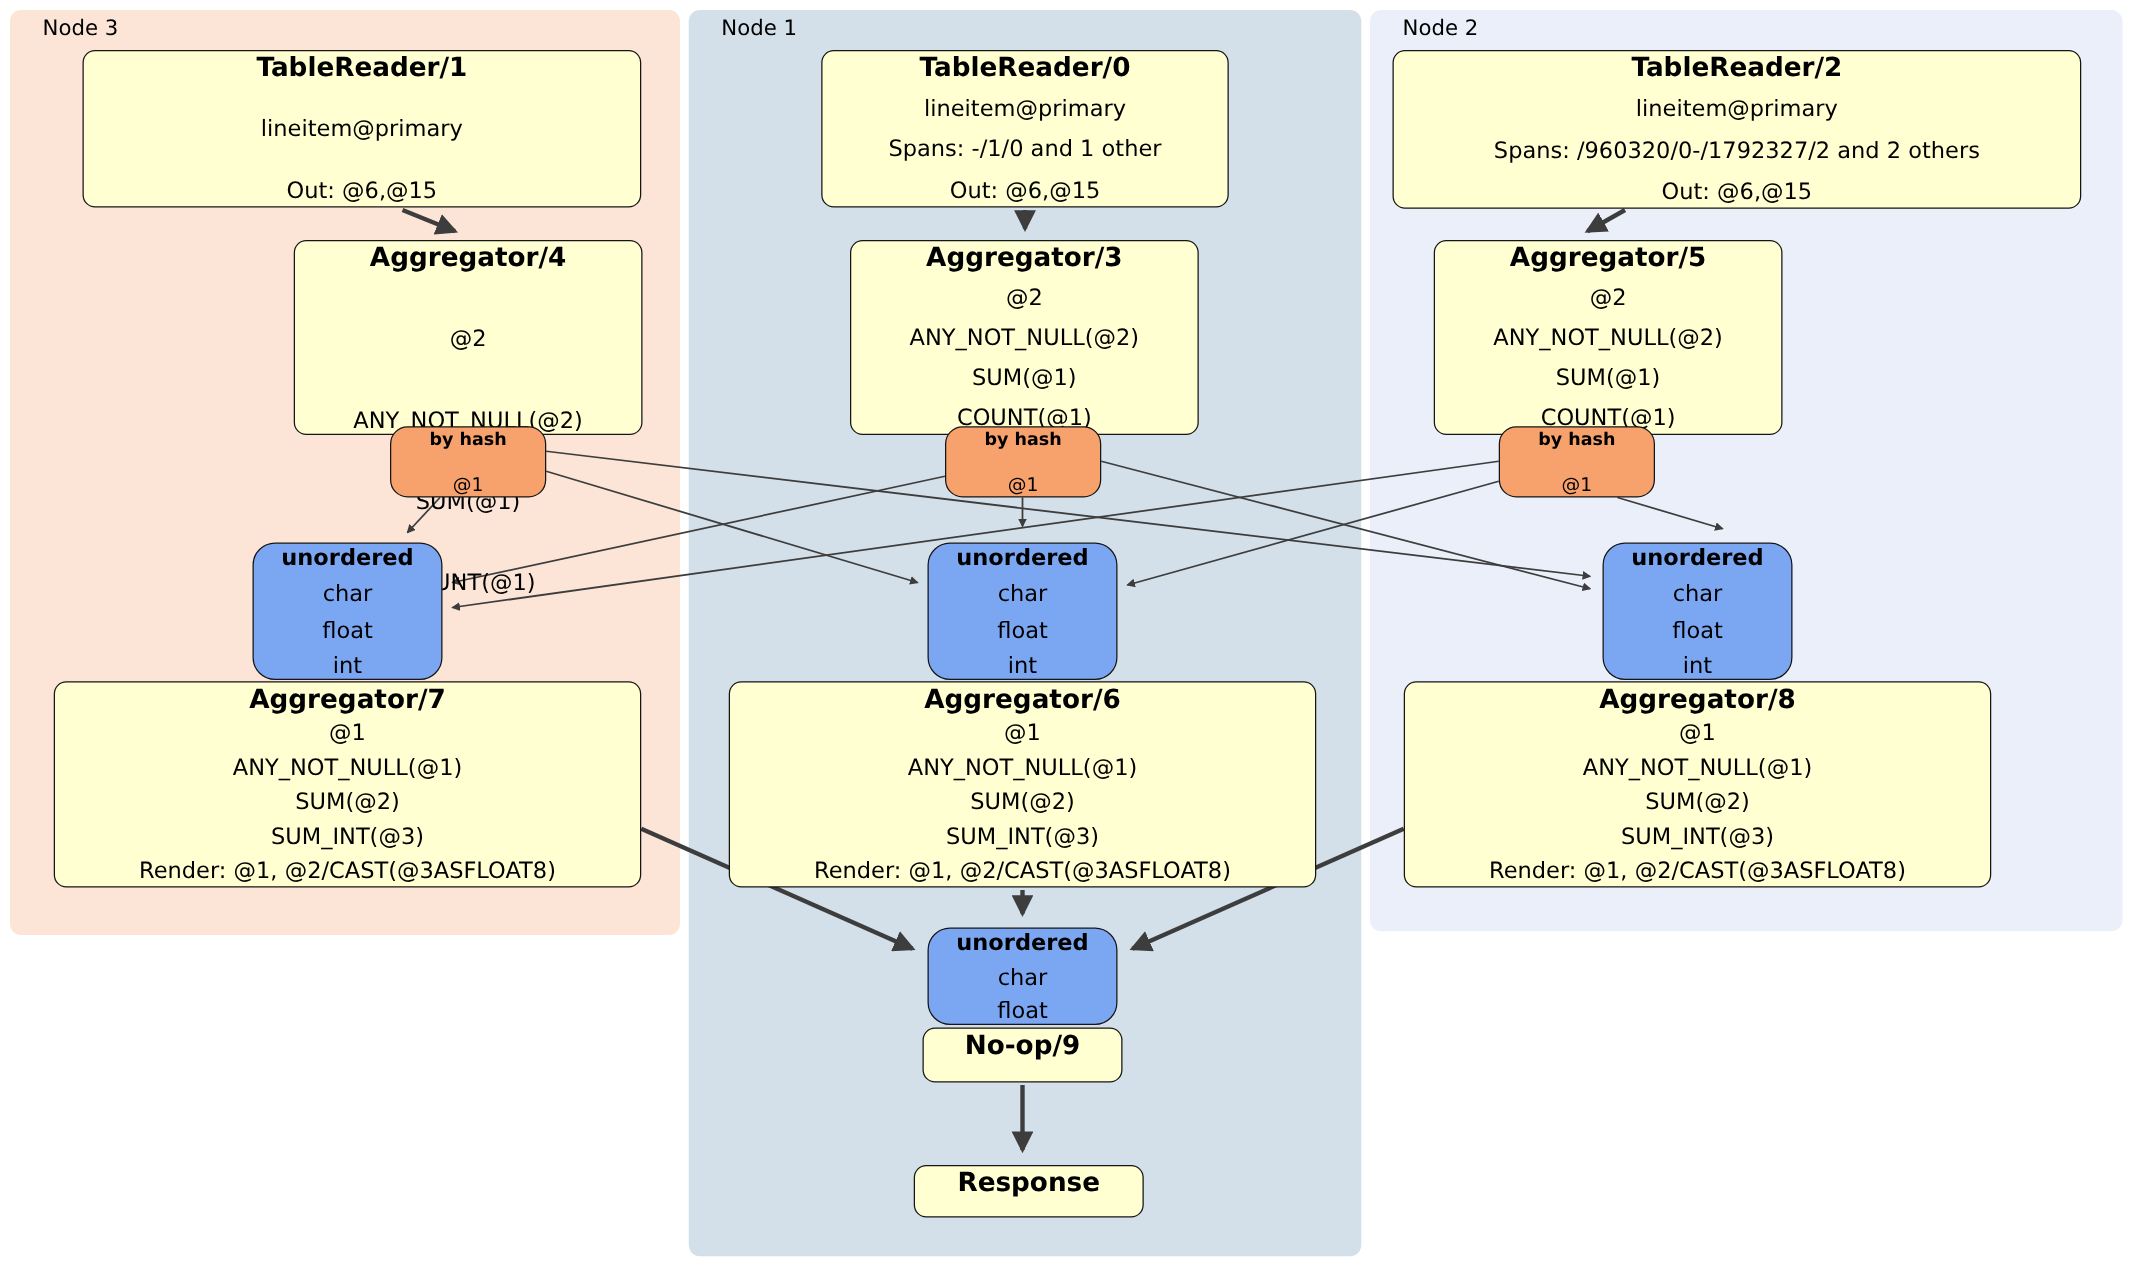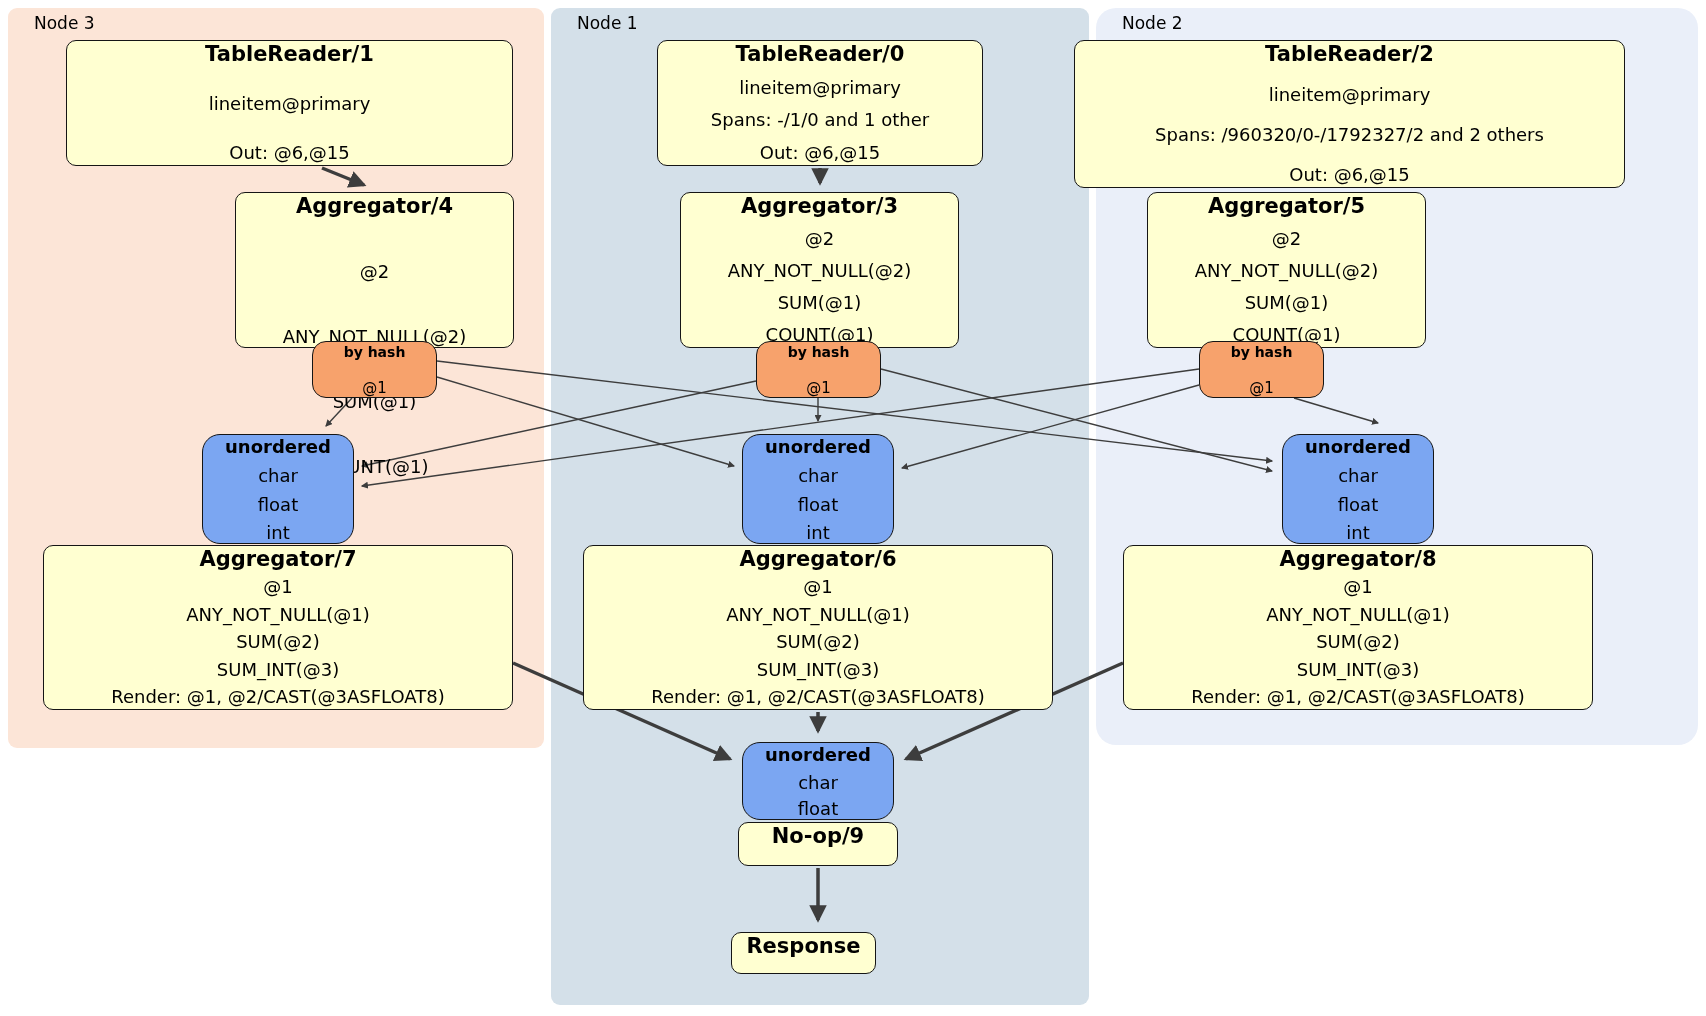--- a/index.html
+++ b/index.html
@@ -2,21 +2,21 @@
 <html style="--proc-fill: #ffffd1; --router-fill: #f7a26c; --sync-fill: #7ba6f2; --node3-bg: #fce5d7; --node1-bg: #d4e0e9; --node2-bg: #eaeff9; --edge-color: #3d3d3d;"><head>
 <meta charset="utf-8">
 <style>
   html,body{margin:0;padding:0;background:#ffffff;}
   body{font-family:"DejaVu Sans","Liberation Sans",sans-serif;color:#000;}
   #canvas{position:relative;width:1706px;height:1016px;background:#ffffff;overflow:hidden;}
 
   .region{position:absolute;border-radius:9px;z-index:1;}
   #region-node3{left:8px;top:8px;width:536px;height:740px;background:var(--node3-bg,#fce5d7);}
   #region-node1{left:551px;top:8px;width:538px;height:997px;background:var(--node1-bg,#d4e0e9);}
-  #region-node2{left:1096px;top:8px;width:602px;height:737px;background:var(--node2-bg,#eaeff9);border-radius:20px;}
+  #region-node2{left:1096px;top:8px;width:602px;height:737px;background:var(--node2-bg,#eaeff9);}
   .region-label{position:absolute;top:5px;left:26px;font-size:17px;}
 
   .box{position:absolute;box-sizing:border-box;border:1.5px solid #151515;
        display:flex;flex-direction:column;justify-content:space-between;align-items:center;
        text-align:center;z-index:10;}
   .proc{background:var(--proc-fill,#ffffd1);border-radius:10px;}
   .router{background:var(--router-fill,#f7a26c);border-radius:14px;}
   .sync{background:var(--sync-fill,#7ba6f2);border-radius:18px;}
 
   .title{font-weight:bold;font-size:21px;line-height:26px;white-space:nowrap;}
@@ -128,21 +128,21 @@
   </div>
   <div class="box proc" style="left:583px;top:545px;width:470px;height:165px;">
     <div class="title">Aggregator/6</div>
     <div class="line">@1</div>
     <div class="line">ANY_NOT_NULL(@1)</div>
     <div class="line">SUM(@2)</div>
     <div class="line">SUM_INT(@3)</div>
     <div class="line">Render: @1, @2/CAST(@3ASFLOAT8)</div>
   </div>
 
-  <div class="box proc" style="left:1074px;top:40px;width:551px;height:148px;">
+  <div class="box proc" style="left:1114px;top:40px;width:551px;height:127px;">
     <div class="title">TableReader/2</div>
     <div class="line">lineitem@primary</div>
     <div class="line">Spans: /960320/0-/1792327/2 and 2 others</div>
     <div class="line">Out: @6,@15</div>
   </div>
   <div class="box proc" style="left:1123px;top:192px;width:279px;height:156px;margin-left:24px;">
     <div class="title">Aggregator/5</div>
     <div class="line">@2</div>
     <div class="line">ANY_NOT_NULL(@2)</div>
     <div class="line">SUM(@1)</div>
@@ -168,17 +168,17 @@
   </div>
 
   <div class="box sync" style="left:742px;top:742px;width:152px;height:78px;">
     <div class="title">unordered</div>
     <div class="line">char</div>
     <div class="line">float</div>
   </div>
   <div class="box proc" style="left:738px;top:822px;width:160px;height:44px;">
     <div class="title">No-op/9</div>
   </div>
-  <div class="box proc" style="left:731px;top:932px;width:145px;height:42px;">
+  <div class="box proc" style="left:731px;top:932px;width:184px;height:42px;">
     <div class="title">Response</div>
   </div>
 
 </div>
 
 </body></html>

